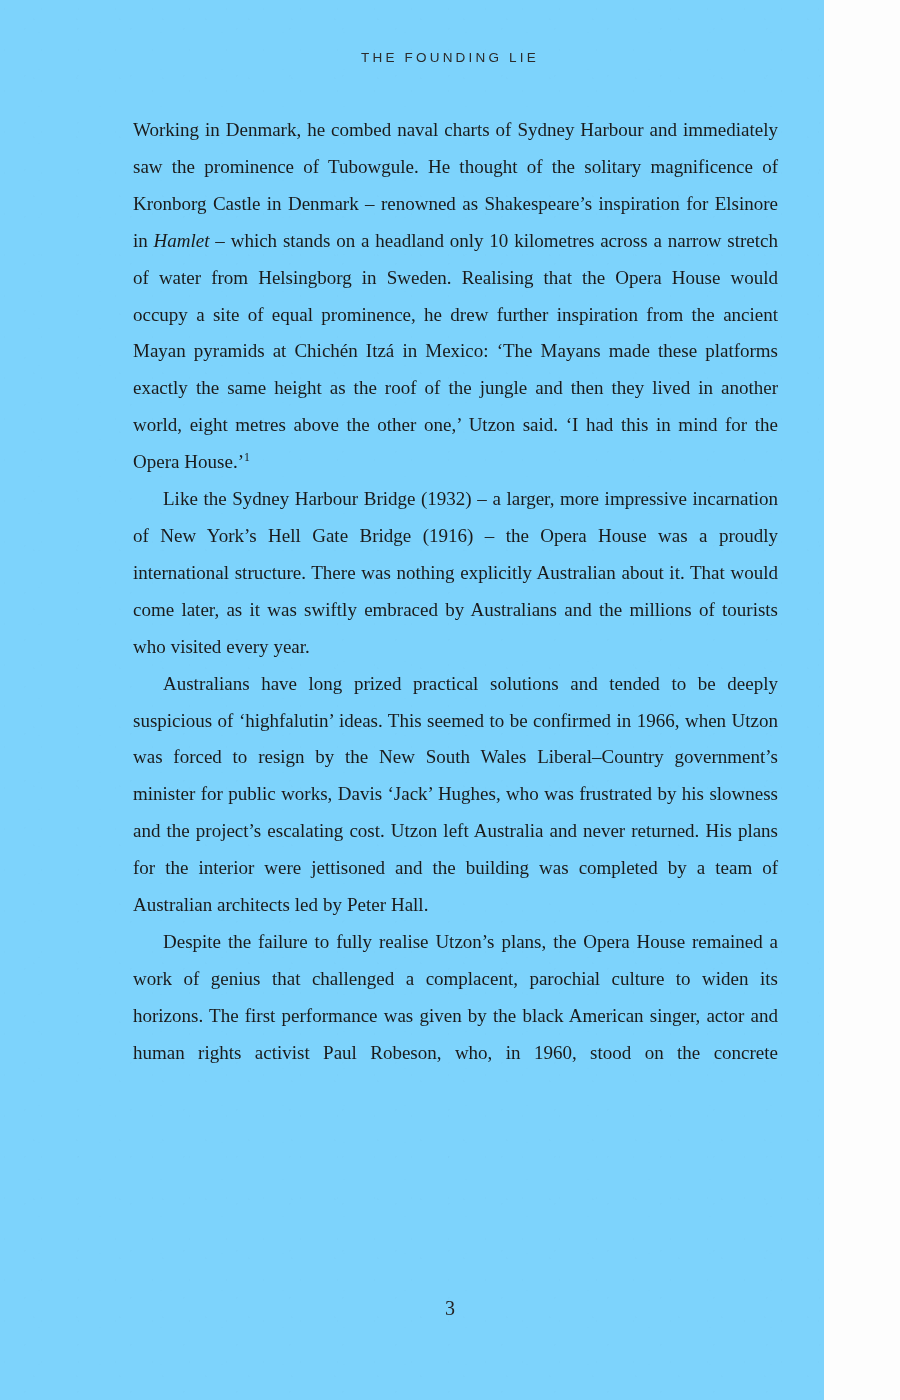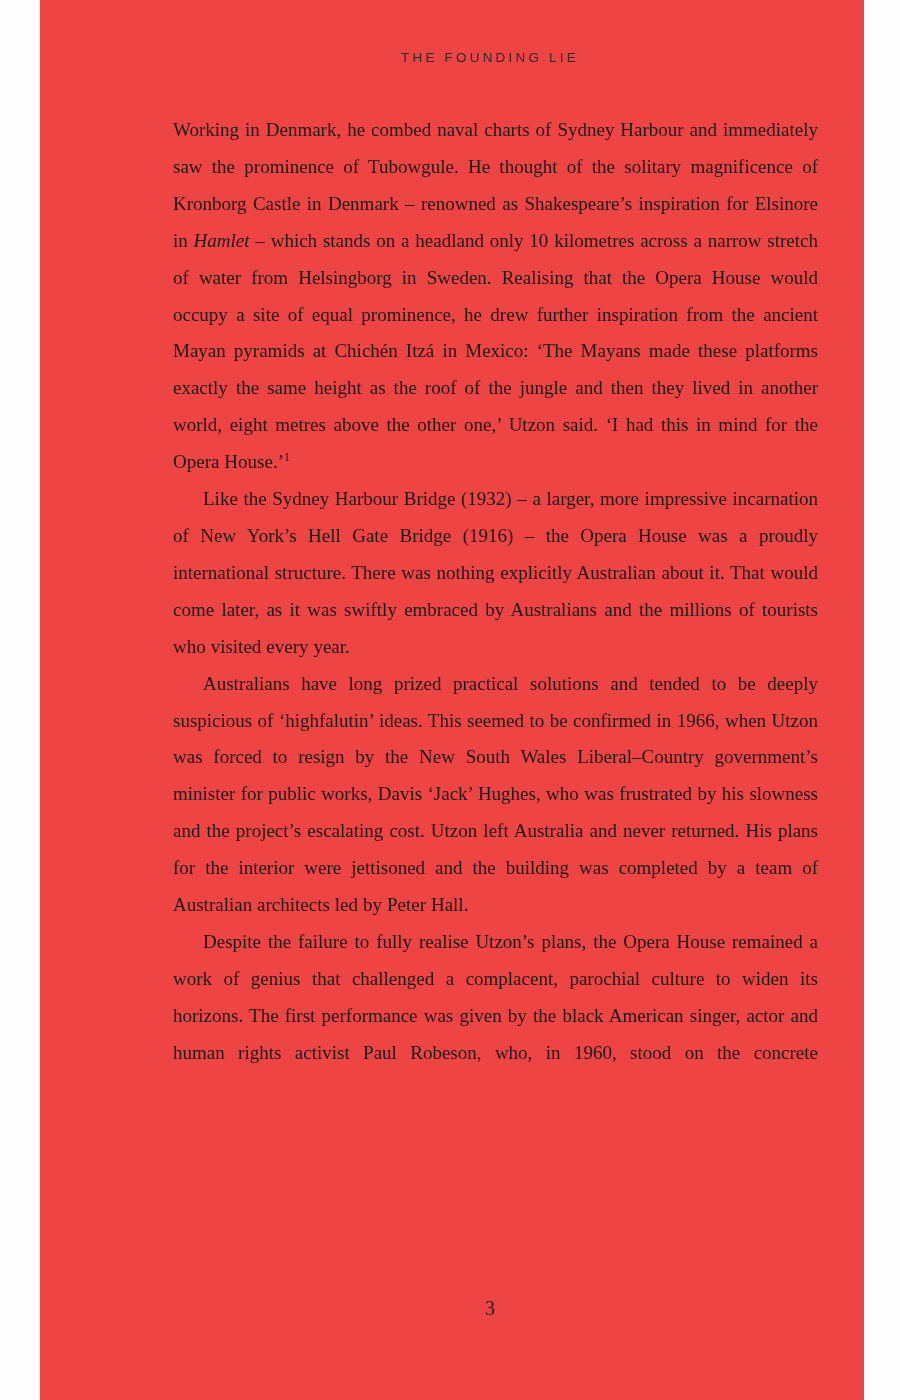--- a/index.html
+++ b/index.html
@@ -15,22 +15,21 @@
     color: #1a1a1a;
     -webkit-font-smoothing: antialiased;
     overflow: hidden;
   }
 
   .page {
     position: relative;
     width: 824px;
     height: 1400px;
     box-sizing: border-box;
-    background: #ef4444;
-    margin-left: 40px;
+    background: #7dd3fc;
   }
 
   
   .page::before {
     content: "";
     position: absolute;
     inset: 0;
     pointer-events: none;
     background:
       radial-gradient(circle at 12% 22%, rgba(0,0,0,0.012) 0 1px, transparent 1px),

